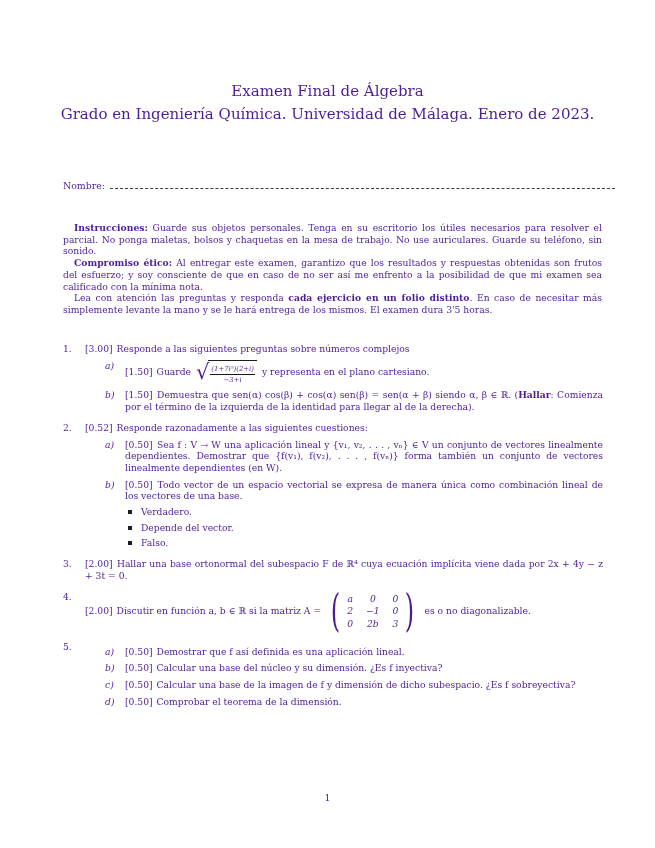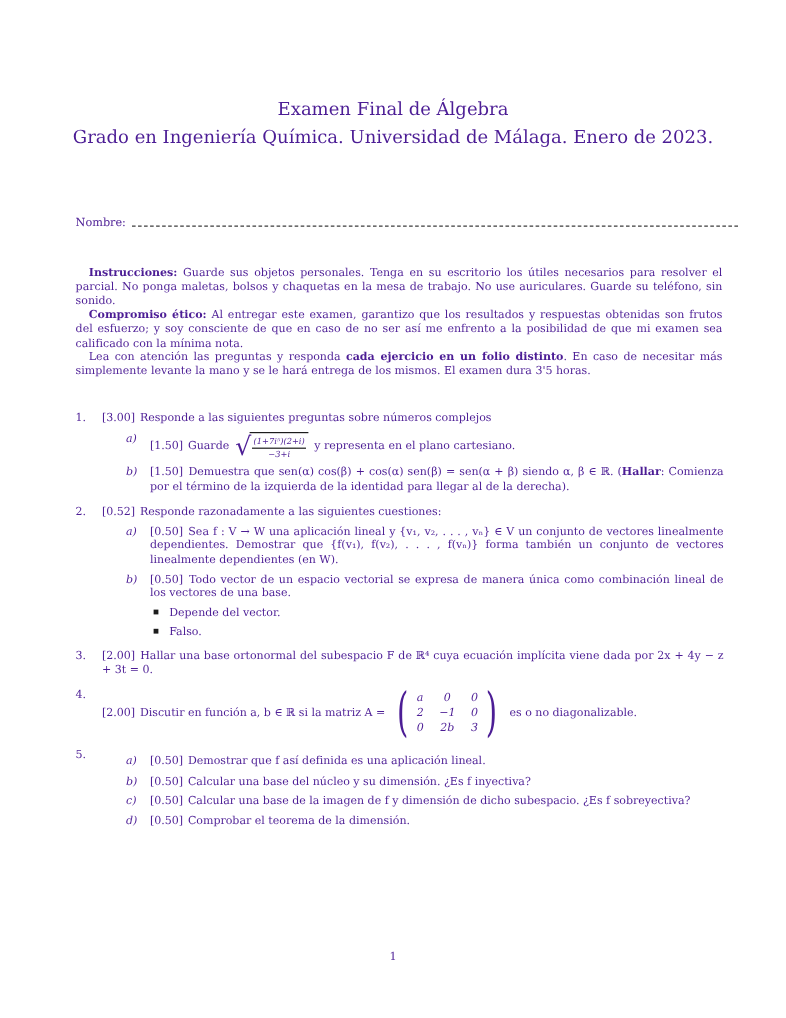--- a/index.html
+++ b/index.html
@@ -112,20 +112,24 @@
           </div>
         </div>
         <div class="sub">
           <span class="sublabel">b)</span>
           <div class="subbody">
             <span class="pts">[0.50]</span>
             <span>Todo vector de un espacio vectorial se expresa de manera única como combinación lineal de los vectores de una base.</span>
             <div class="opts">
               <div class="opt">
                   <span class="opt-marker"></span>
+                  <span>Verdadero.</span>
+                </div>
+              <div class="opt">
+                  <span class="opt-marker"></span>
                   <span>Depende del vector.</span>
                 </div>
               <div class="opt">
                   <span class="opt-marker"></span>
                   <span>Falso.</span>
                 </div>
             </div>
           </div>
         </div>
       </div>

